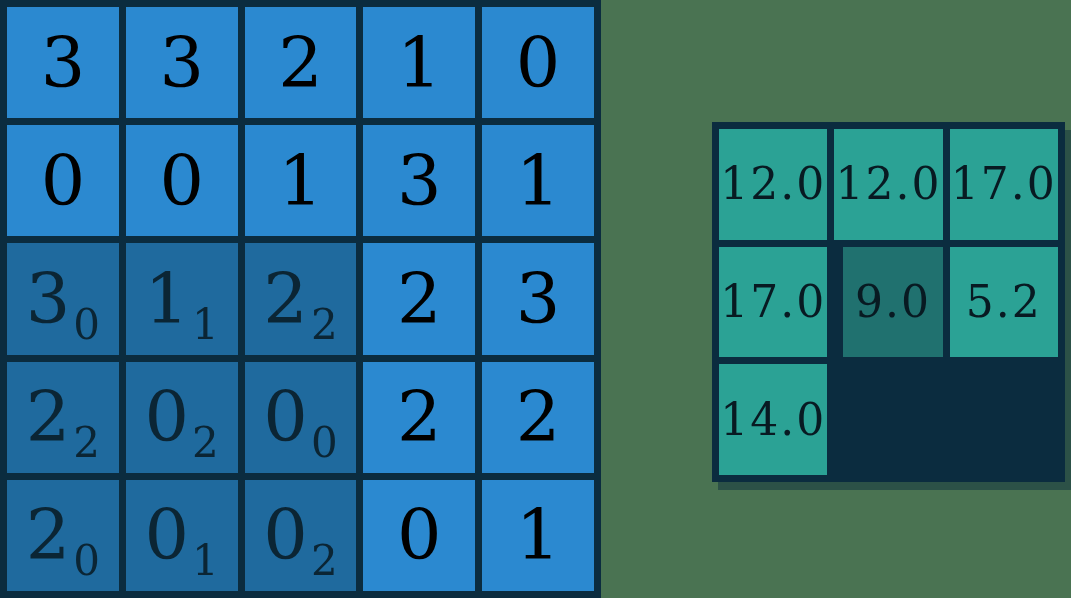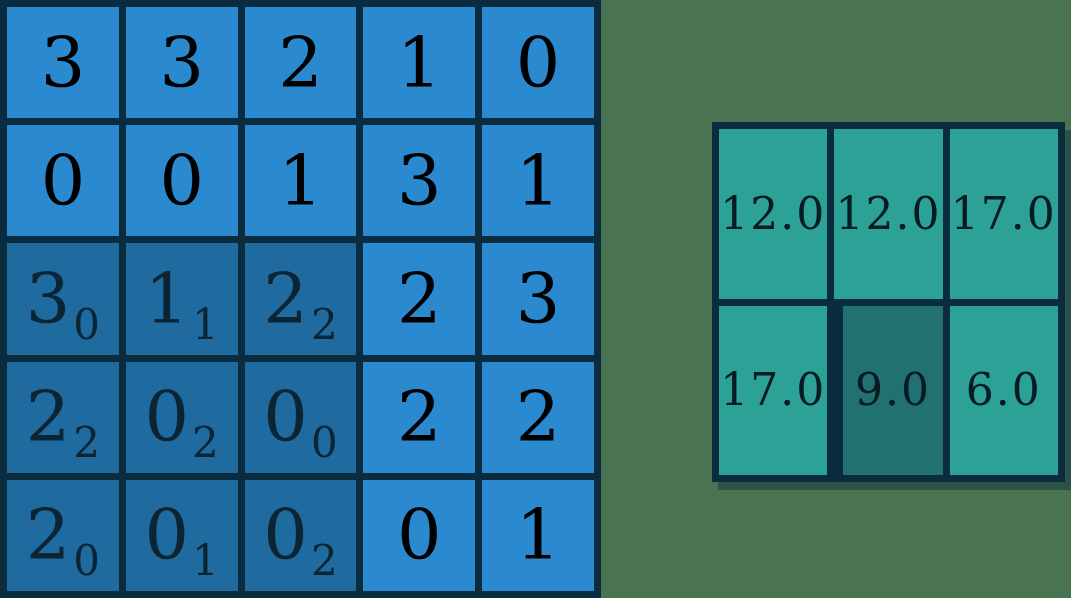--- a/index.html
+++ b/index.html
@@ -185,16 +185,19 @@
       <div class="cell output">
         <span class="num">17.0</span>
       </div>
       <div class="cell output">
         <span class="num">17.0</span>
       </div>
       <div class="cell output hl">
         <span class="num">9.0</span>
       </div>
       <div class="cell output">
-        <span class="num">6.0</span>
+        <span class="num">5.2</span>
+      </div>
+      <div class="cell output">
+        <span class="num">14.0</span>
       </div>
     </div>
 </div>
 
 </body></html>

